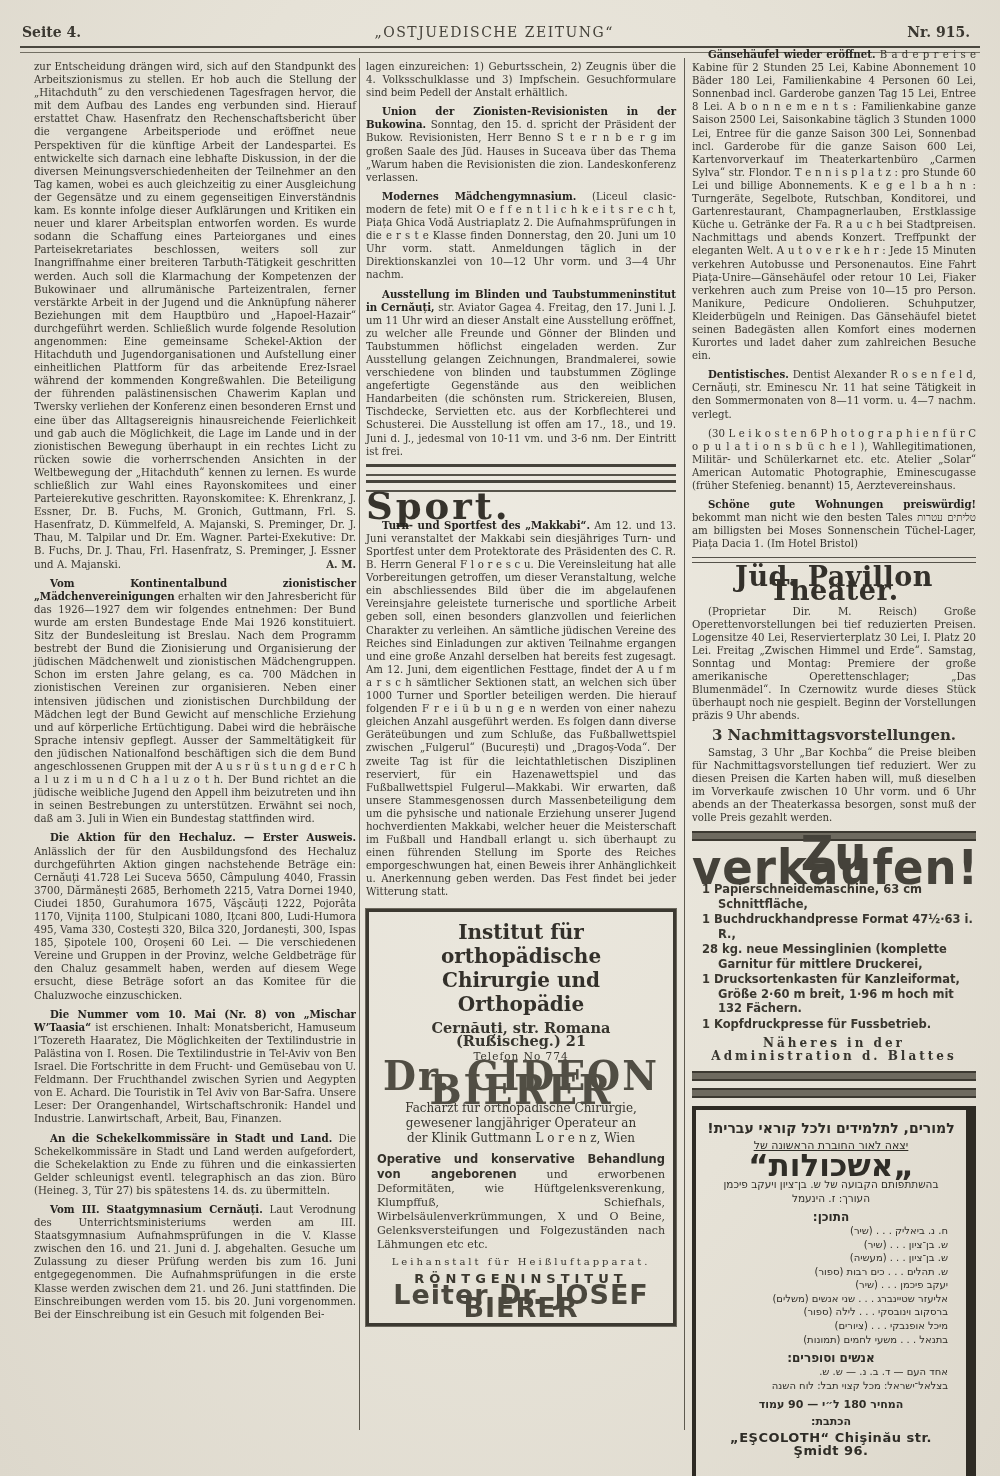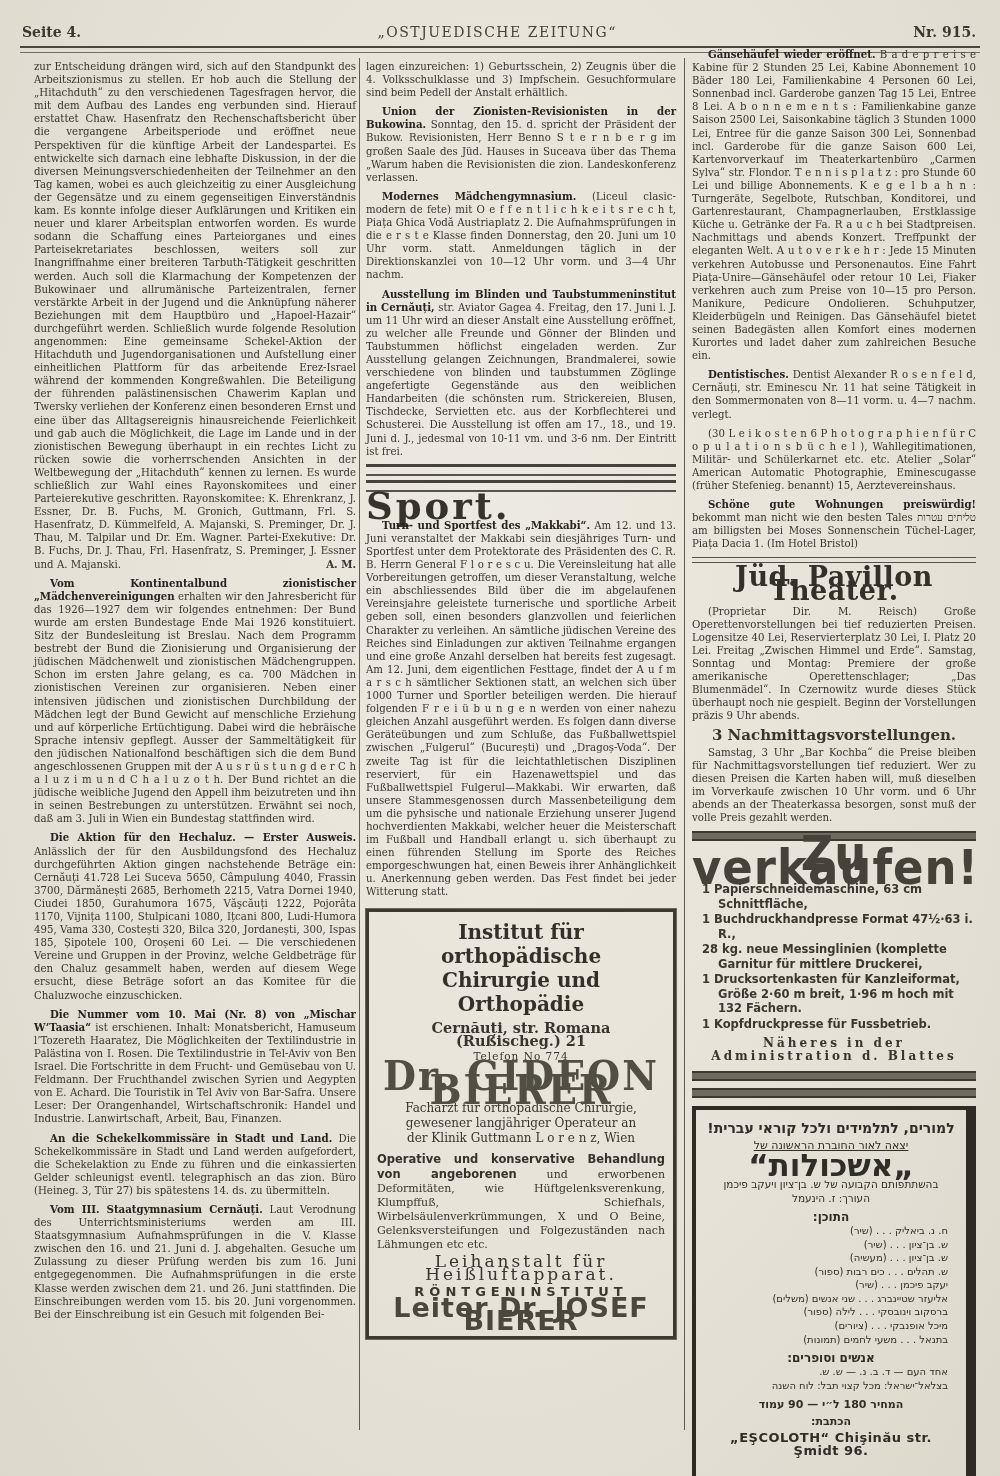--- a/index.html
+++ b/index.html
@@ -1,21 +1,21 @@
 <!DOCTYPE html>
 <html><head>
 <meta charset="utf-8">
 <style>
   html,body{margin:0;padding:0;background:#b0aca2;}
   .page{position:relative;width:1000px;height:1476px;margin:0 auto;overflow:hidden;
         background:#e8e4da;
         background-image:radial-gradient(ellipse at 50% 40%, #edeae1 0%, #e6e2d7 55%, #ddd8cc 100%);
         font-family:"DejaVu Serif", serif;color:#37352e;}
   
-  .header{position:absolute;top:24px;left:22px;right:24px;display:flex;align-items:baseline;}
+  .header{position:absolute;top:24px;left:22px;right:30px;display:flex;align-items:baseline;}
   .header .pageno{font-size:14px;font-weight:bold;color:#3b3831;}
   .header .title{flex:1;text-align:center;font-size:14px;letter-spacing:1.5px;color:#45423a;}
   .header .issue{font-size:14px;font-weight:bold;color:#3b3831;}
   .hrule{position:absolute;top:46px;left:20px;right:20px;height:4px;
          border-top:2px solid #4a473f;border-bottom:1px solid #726e63;}
   .vrule{position:absolute;top:58px;height:1372px;width:1px;background:#5e5a4f;}
   .v1{left:359px;} .v2{left:684px;}
   
   .col{position:absolute;text-align:justify;font-size:10.2px;line-height:13.1px;}
   .col1{left:34px;top:60px;width:322px;}
@@ -33,21 +33,21 @@
   .sport-h{font-size:37px;font-weight:900;letter-spacing:3px;color:#36332c;margin:8px 0 6px;text-align:left;}
   
   .ad-box{border:3px solid #3c3931;outline:1px solid #6b675c;padding:8px 8px 6px;text-align:center;margin-top:10px;}
   .ad-title{font-size:20px;font-weight:bold;line-height:24px;color:#33302a;}
   .ad-addr{font-size:14.5px;font-weight:bold;margin-top:5px;}
   .ad-phone{font-size:10.5px;margin-top:3px;letter-spacing:1px;}
   .ad-name{font-size:38px;font-weight:bold;letter-spacing:2px;color:#514e44;margin:6px 0 6px;transform:scaleY(1.1);}
   .ad-sub{font-size:12px;line-height:15px;}
   .ad-body{text-align:justify;font-size:11px;line-height:14px;margin:6px 0 0;text-indent:0;}
   .sansb{font-family:"DejaVu Sans",sans-serif;font-weight:bold;font-size:11.5px;color:#35322b;}
-  .ad-spaced{letter-spacing:3px;font-size:17px;margin-top:3px;}
+  .ad-spaced{letter-spacing:3px;font-size:10px;margin-top:3px;}
   .roentgen{font-family:"DejaVu Sans",sans-serif;font-weight:bold;letter-spacing:5px;font-size:13px;margin-top:4px;color:#3b382f;}
   .leiter{font-family:"DejaVu Sans",sans-serif;font-weight:bold;font-size:27px;letter-spacing:1px;color:#4a473d;margin:3px 0;}
   
   .dblrule{height:4px;border-top:1px solid #55524a;border-bottom:1px solid #55524a;margin:7px 0;}
   .heavybar{height:6px;background:#6e6a5f;border-top:2px solid #3c3931;border-bottom:2px solid #3c3931;margin:7px 0;}
   .heavybar.b2{margin-top:3px;}
   
   .theater-h{font-size:27px;font-weight:bold;text-align:center;letter-spacing:0.5px;color:#33302a;margin:4px 0 8px;}
   .theater-sub{font-size:15px;font-weight:bold;text-align:center;margin:2px 0 4px;text-indent:0;}
   

